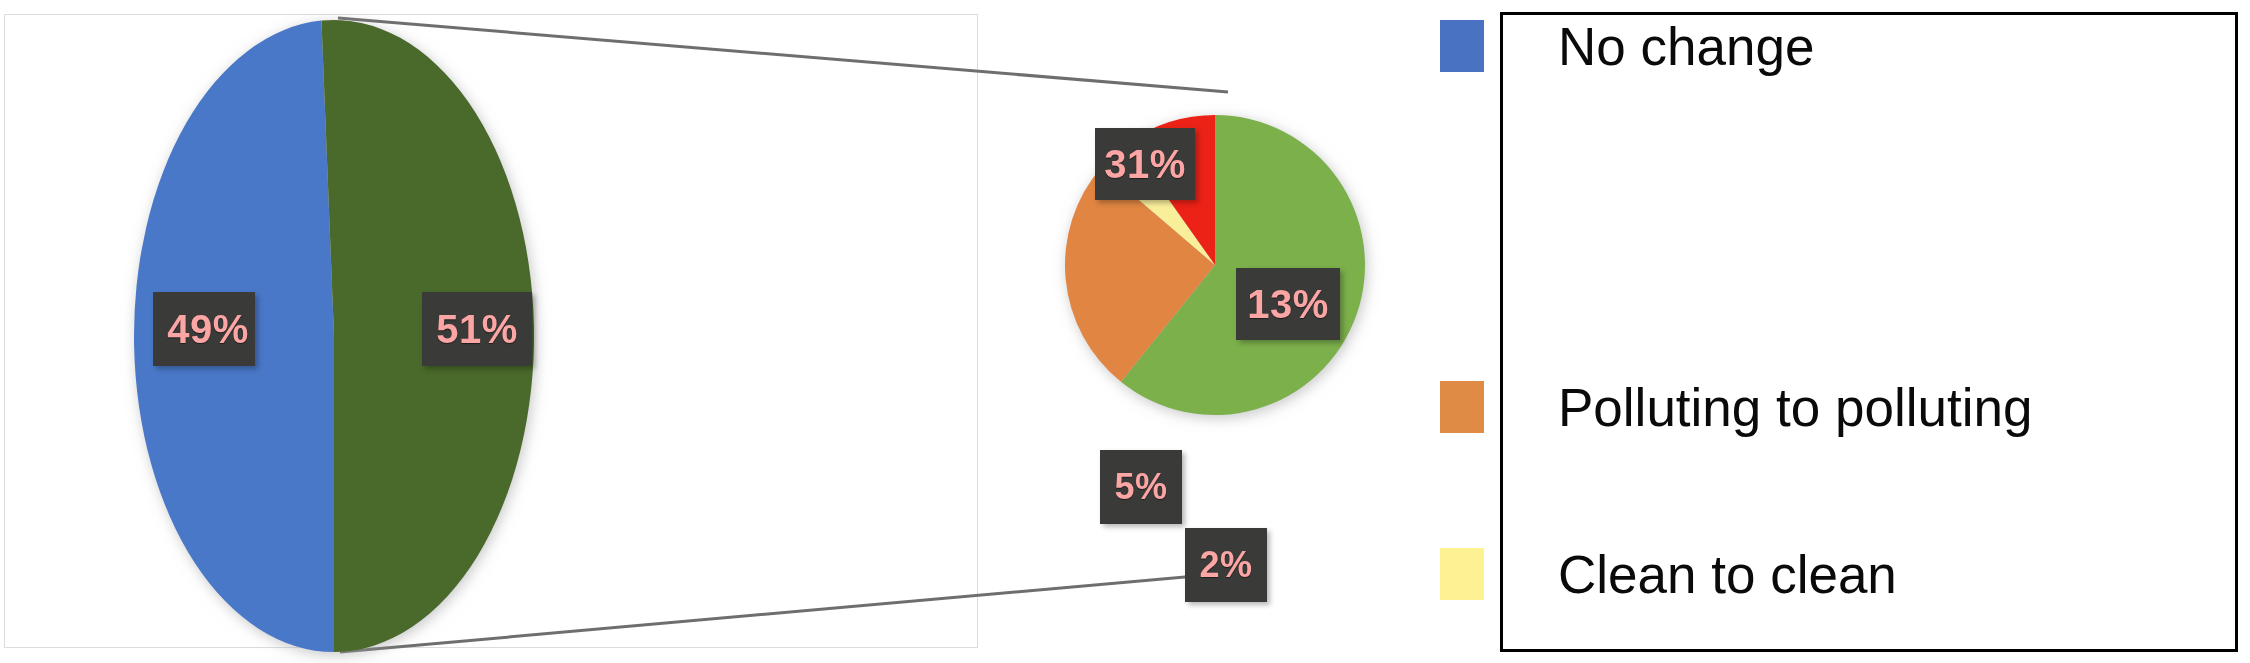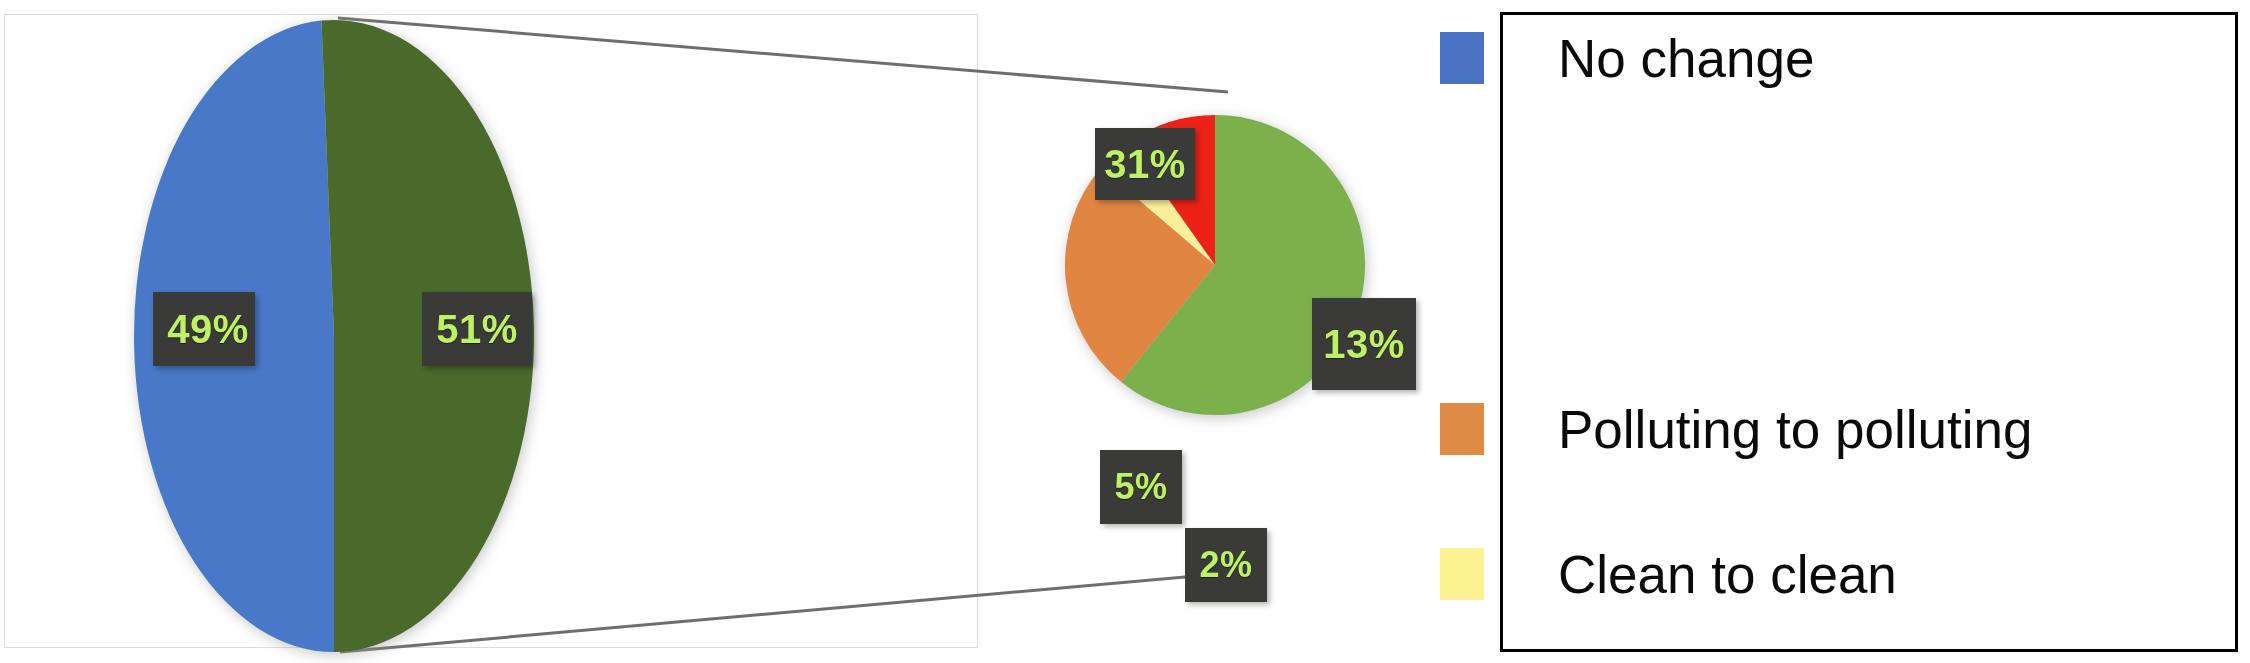--- a/index.html
+++ b/index.html
@@ -37,21 +37,21 @@
     top: 0;
     width: 2250px;
     height: 663px;
     pointer-events: none;
   }
 
   
   .data-label {
     position: absolute;
     background: #3a3a38;
-    color: #bef264;
+    color: #fca5a5;
     font-weight: bold;
     display: flex;
     align-items: center;
     justify-content: center;
     letter-spacing: 0.5px;
     box-shadow: 3px 3px 5px rgba(0,0,0,0.28);
     text-shadow: 0 1px 1px rgba(0,0,0,0.5);
     box-sizing: border-box;
   }
   .label-big { font-size: 40px; }
@@ -129,38 +129,38 @@
         <path d="M 1215 265 L 1128.3339252887622 142.57046314656677 A 150 150 0 0 1 1215 115 Z" fill="#ec2417"></path>
       </g>
   </svg>
 
   <div class="data-label label-big" style="left:153px; top:292px; width:102px; height:74px;padding-left:8px;">49%</div>
 
   <div class="data-label label-big" style="left:422px; top:292px; width:110px; height:74px;">51%</div>
 
   <div class="data-label label-big" style="left:1095px; top:128px; width:100px; height:72px;">31%</div>
 
-  <div class="data-label label-big" style="left:1312px; top:268px; width:104px; height:92px;margin-top:30px;">13%</div>
+  <div class="data-label label-big" style="left:1236px; top:268px; width:104px; height:72px;">13%</div>
 
   <div class="data-label label-small" style="left:1100px; top:450px; width:82px; height:74px;">5%</div>
 
   <div class="data-label label-small" style="left:1185px; top:528px; width:82px; height:74px;">2%</div>
 
   <div id="legend">
 
     <div id="legend-box"></div>
 
-    <div class="legend-row" style="top:20px;">
+    <div class="legend-row" style="top:8px;">
       <span class="legend-swatch" style="background:#4a72c3;"></span>
       <span class="legend-text">No change</span>
     </div>
 
 
 
-    <div class="legend-row" style="top:391px;align-items:center;">
+    <div class="legend-row" style="top:369px;align-items:center;">
       <span class="legend-swatch" style="background:#df8a45;"></span>
       <span class="legend-text">Polluting to polluting</span>
     </div>
 
     <div class="legend-row" style="top:488px;margin-top:48px;">
       <span class="legend-swatch" style="background:#fcf291;"></span>
       <span class="legend-text">Clean to clean</span>
     </div>
 
   </div>

